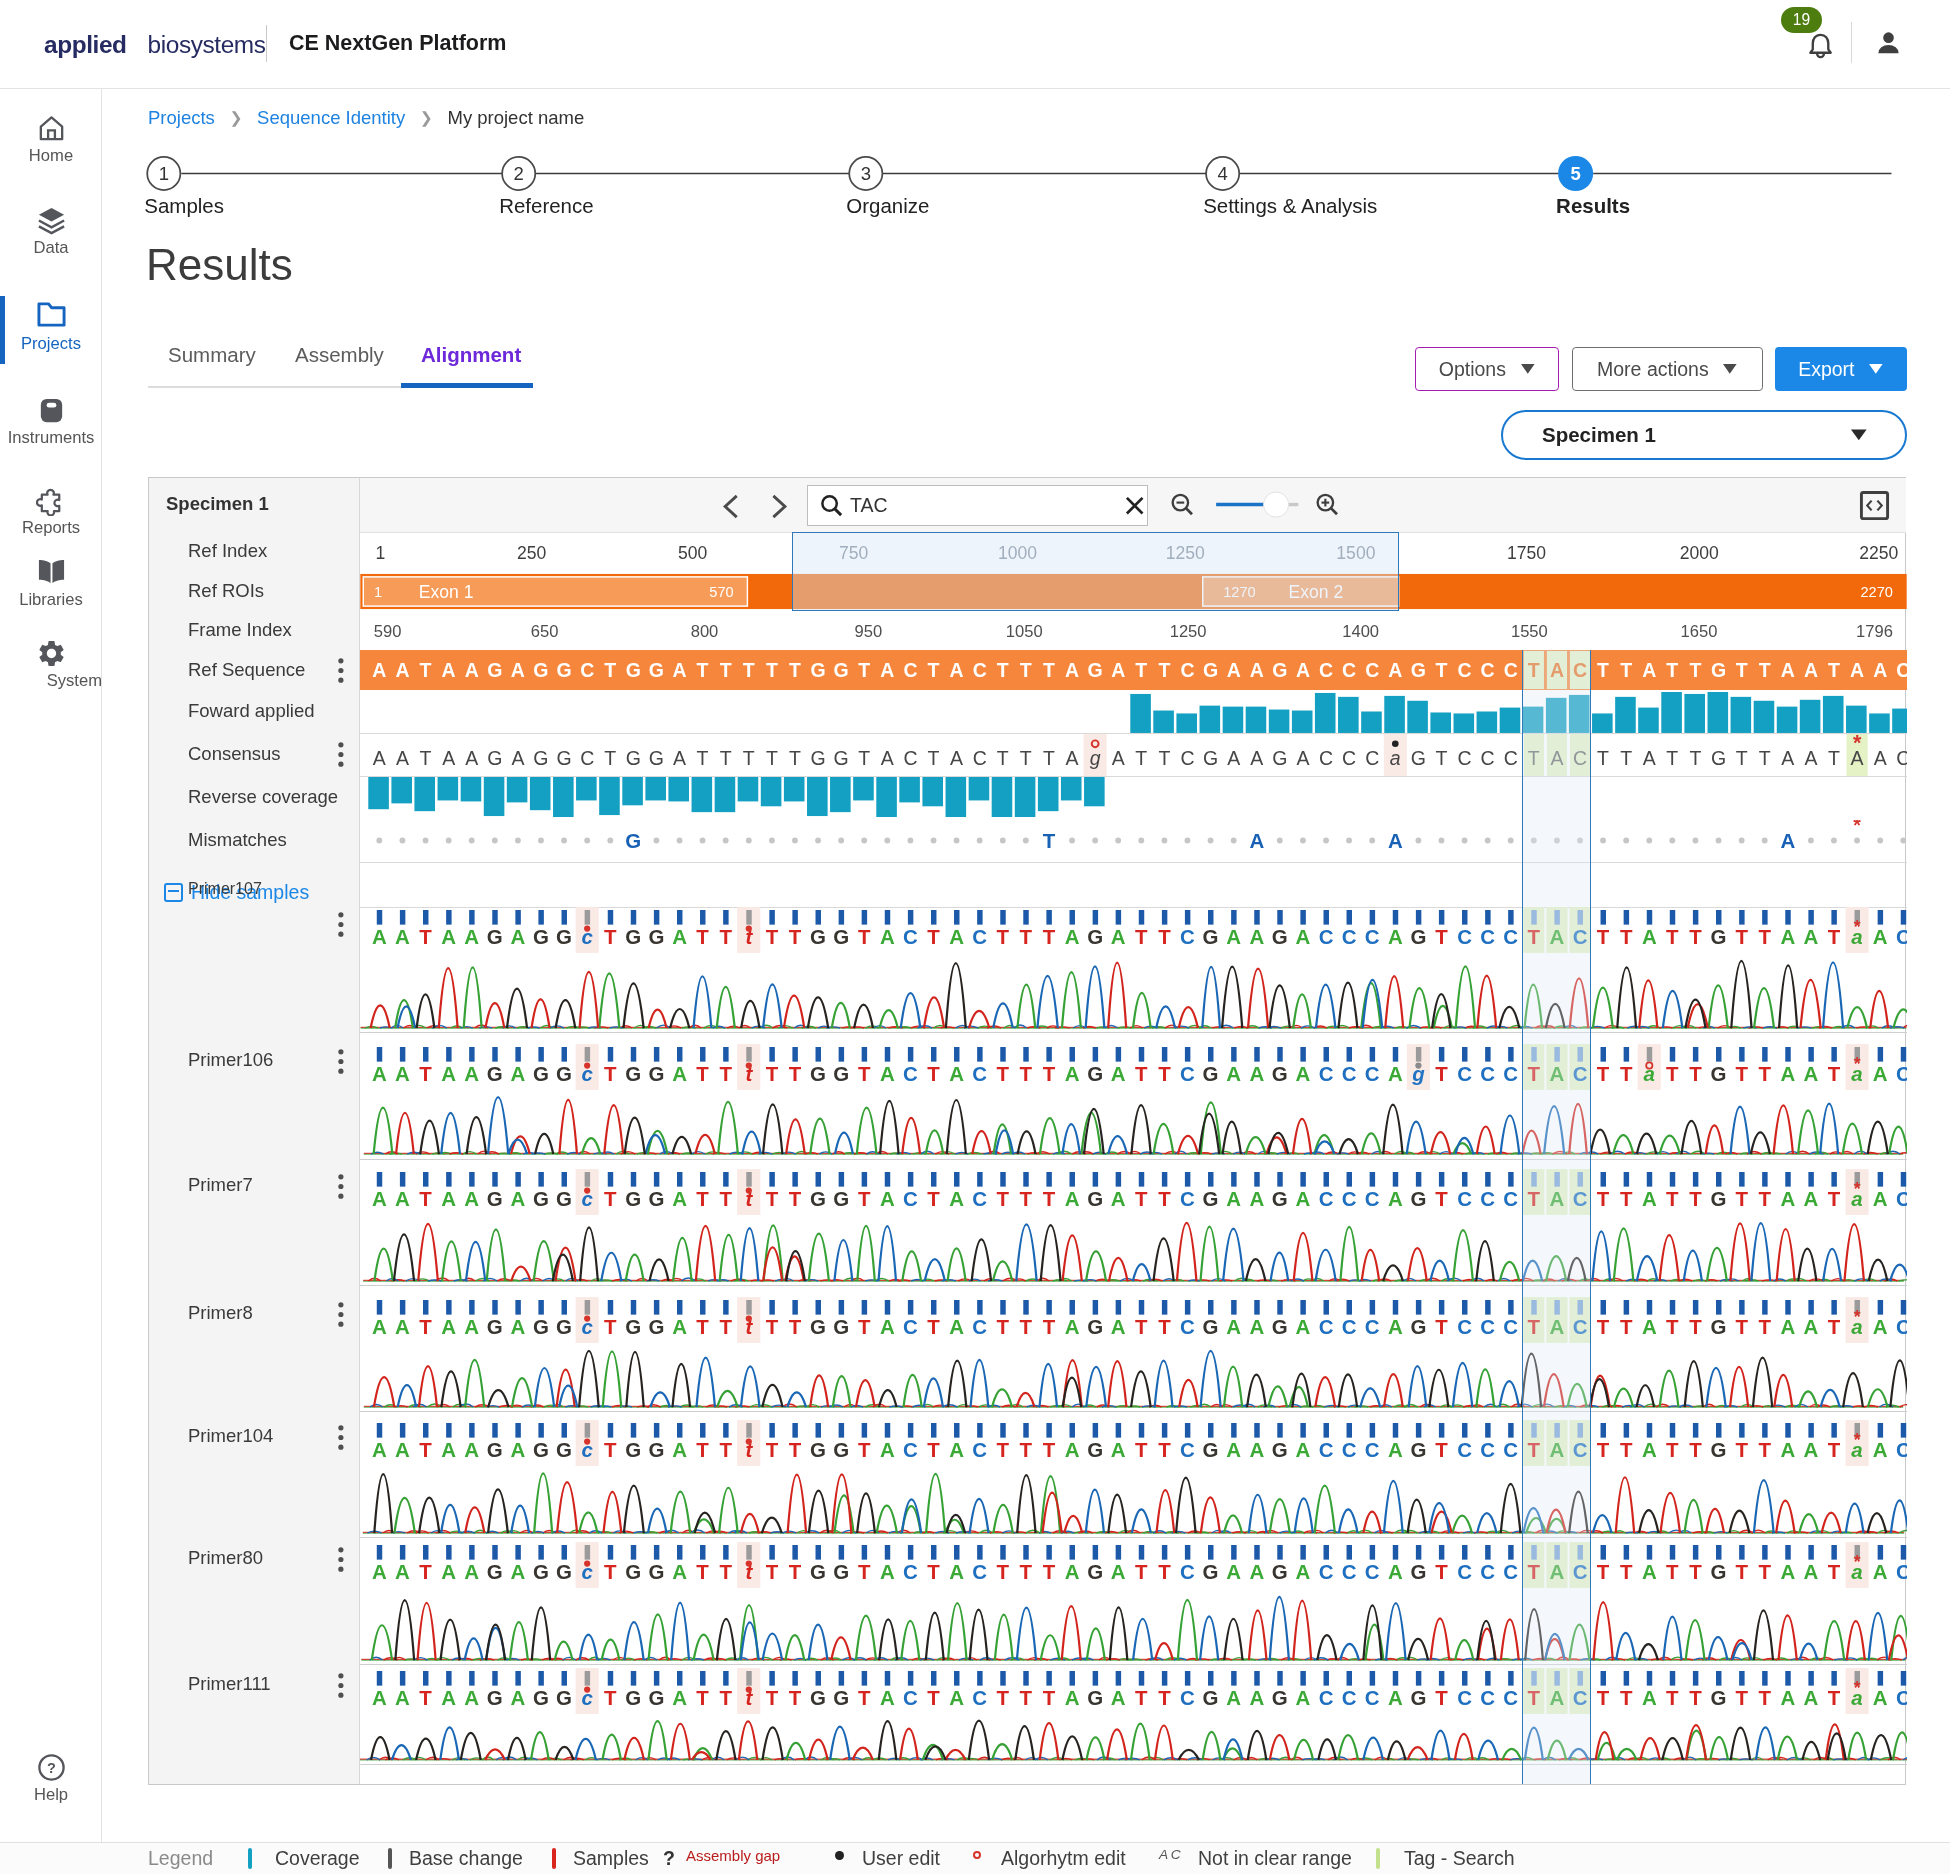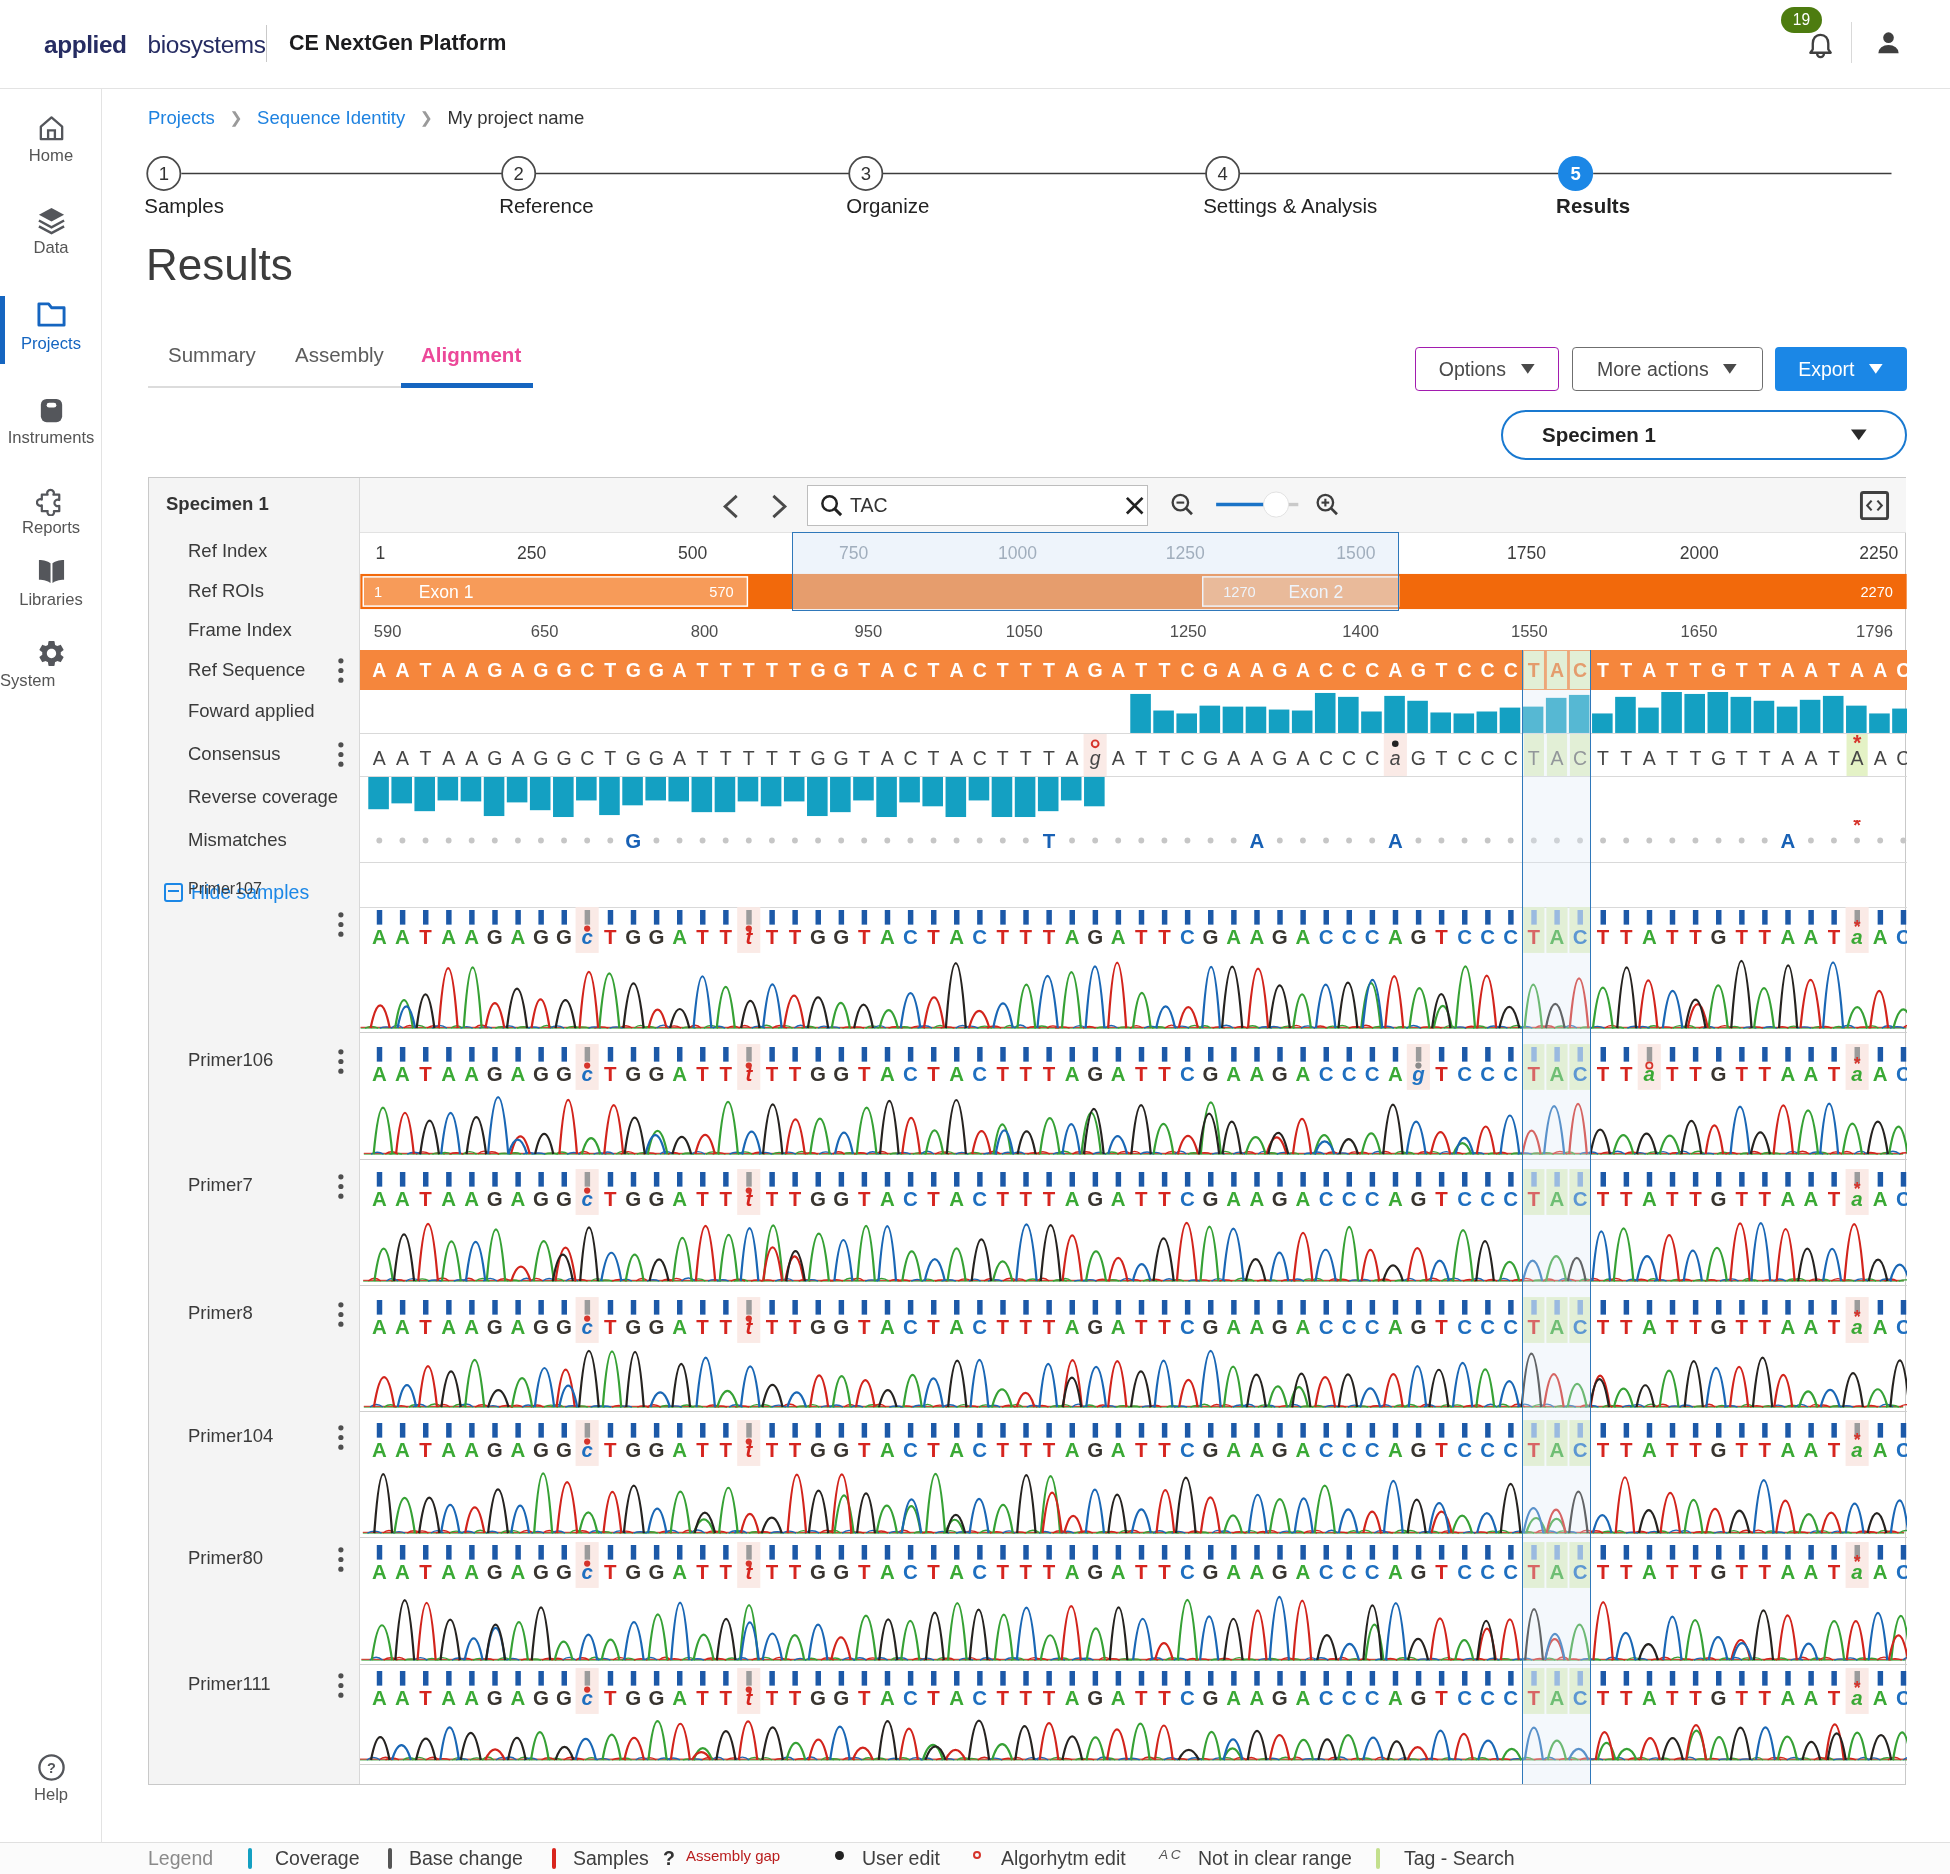--- a/index.html
+++ b/index.html
@@ -46,21 +46,21 @@
     </svg></div>
 <div class="abs" style="left:0;top:518px;width:102px;text-align:center;font-size:16.6px;color:#555">Reports</div>
 <div class="abs" style="left:0;top:557px;width:102px;height:31px;text-align:center"><svg width="33" height="29" viewBox="0 0 34 30">
       <path d="M4 3 C9 3 14 4.5 16 6.5 L16 27 C14 25 9 23.5 4 23.5 Z" fill="#54565b"></path>
       <path d="M30 3 C25 3 20 4.5 18 6.5 L18 27 C20 25 25 23.5 30 23.5 Z" fill="#54565b"></path>
     </svg></div>
 <div class="abs" style="left:0;top:590px;width:102px;text-align:center;font-size:16.6px;color:#555">Libraries</div>
 <div class="abs" style="left:0;top:638px;width:102px;height:31px;text-align:center"><svg width="31" height="31" viewBox="0 0 24 24">
       <path d="M19.14 12.94c.04-.3.06-.61.06-.94 0-.32-.02-.64-.07-.94l2.03-1.58c.18-.14.23-.41.12-.61l-1.92-3.32c-.12-.22-.37-.29-.59-.22l-2.39.96c-.5-.38-1.03-.7-1.62-.94l-.36-2.54c-.04-.24-.24-.41-.48-.41h-3.84c-.24 0-.43.17-.47.41l-.36 2.54c-.59.24-1.13.57-1.62.94l-2.39-.96c-.22-.08-.47 0-.59.22L2.74 8.87c-.12.21-.08.47.12.61l2.03 1.58c-.05.3-.09.63-.09.94s.02.64.07.94l-2.03 1.58c-.18.14-.23.41-.12.61l1.92 3.32c.12.22.37.29.59.22l2.39-.96c.5.38 1.03.7 1.62.94l.36 2.54c.05.24.24.41.48.41h3.84c.24 0 .44-.17.47-.41l.36-2.54c.59-.24 1.13-.56 1.62-.94l2.39.96c.22.08.47 0 .59-.22l1.92-3.32c.12-.22.07-.47-.12-.61l-2.01-1.58zM12 15.6c-1.98 0-3.6-1.62-3.6-3.6s1.62-3.6 3.6-3.6 3.6 1.62 3.6 3.6-1.62 3.6-3.6 3.6z" fill="#54565b"></path>
     </svg></div>
-<div class="abs" style="left:0;top:671px;width:102px;text-align:left;font-size:16.6px;color:#555">System</div>
+<div class="abs" style="left:0;top:671px;width:102px;text-align:right;font-size:16.6px;color:#555">System</div>
 <div class="abs" style="left:0;top:1752px;width:102px;height:31px;text-align:center"><svg width="31" height="31" viewBox="0 0 32 32">
       <circle cx="16" cy="16" r="12.5" fill="none" stroke="#54565b" stroke-width="2.4"></circle>
       <text x="16" y="22" text-anchor="middle" font-size="15" font-weight="bold" fill="#54565b" font-family="Liberation Sans">?</text>
     </svg></div>
 <div class="abs" style="left:0;top:1785px;width:102px;text-align:center;font-size:16.6px;color:#555">Help</div>
 <div class="abs" style="left:148px;top:107px;font-size:18.5px;color:#333"><span style="color:#1e82e0">Projects</span><span style="color:#9a9a9a;padding:0 14.6px;font-size:15.6px;vertical-align:1px">❯</span><span style="color:#1e82e0">Sequence Identity</span><span style="color:#9a9a9a;padding:0 14.6px;font-size:15.6px;vertical-align:1px">❯</span><span>My project name</span></div>
 <svg class="abs" style="left:0;top:154px" width="1950" height="78" viewBox="0 0 2000 80">
 <line x1="186" y1="20" x2="1598" y2="20" stroke="#3c3c3c" stroke-width="1.6"></line>
 <line x1="1634" y1="20" x2="1940" y2="20" stroke="#3c3c3c" stroke-width="1.6"></line>
 <circle cx="168" cy="20" r="17" fill="#fff" stroke="#4a4a4a" stroke-width="1.8"></circle>
@@ -75,21 +75,21 @@
 <text x="1616" y="27" text-anchor="middle" font-size="19" font-weight="bold" fill="#fff" font-family="Liberation Sans">5</text>
 <text x="148" y="60" font-size="21" fill="#222" font-weight="normal" font-family="Liberation Sans">Samples</text>
 <text x="512" y="60" font-size="21" fill="#222" font-weight="normal" font-family="Liberation Sans">Reference</text>
 <text x="868" y="60" font-size="21" fill="#222" font-weight="normal" font-family="Liberation Sans">Organize</text>
 <text x="1234" y="60" font-size="21" fill="#222" font-weight="normal" font-family="Liberation Sans">Settings &amp; Analysis</text>
 <text x="1596" y="60" font-size="21" fill="#222" font-weight="bold" font-family="Liberation Sans">Results</text>
 </svg>
 <div class="abs" style="left:146px;top:240px;font-size:44px;font-weight:400;color:#3c3c3c">Results</div>
 <div class="abs" style="left:168px;top:343px;font-size:20.5px;color:#5c5c5c">Summary</div>
 <div class="abs" style="left:295px;top:343px;font-size:20.5px;color:#5c5c5c">Assembly</div>
-<div class="abs" style="left:421px;top:343px;font-size:20.5px;color:#ec4899;font-weight:bold">Alignment</div>
+<div class="abs" style="left:421px;top:343px;font-size:20.5px;color:#6d28d9;font-weight:bold">Alignment</div>
 <div class="abs" style="left:148px;top:386px;width:384px;height:2px;background:#dcdcdc"></div>
 <div class="abs" style="left:401px;top:383px;width:132px;height:4.9px;background:#1565c0"></div>
 <div class="abs" style="left:1415px;top:347px;width:144px;height:44px;border:1px solid #a21caf;border-radius:3.9px;background:#fff;display:flex;align-items:center;justify-content:center;font-size:19.5px;color:#4a4a4a;font-weight:500">Options<svg width="15.6" height="11.7" viewBox="0 0 16 12" style="margin-left:13.7px">
       <path d="M1 1 L15 1 L8 11 Z" fill="#4a4a4a"></path>
     </svg></div>
 <div class="abs" style="left:1572px;top:347px;width:191px;height:44px;border:1px solid #6f6f6f;border-radius:3.9px;background:#fff;display:flex;align-items:center;justify-content:center;font-size:19.5px;color:#4a4a4a;font-weight:500">More actions<svg width="15.6" height="11.7" viewBox="0 0 16 12" style="margin-left:13.7px">
       <path d="M1 1 L15 1 L8 11 Z" fill="#4a4a4a"></path>
     </svg></div>
 <div class="abs" style="left:1775px;top:347px;width:132px;height:44px;border-radius:3.9px;background:#1b87e6;display:flex;align-items:center;justify-content:center;font-size:19.5px;color:#fff;font-weight:500">Export<svg width="15.6" height="11.7" viewBox="0 0 16 12" style="margin-left:13.7px">
       <path d="M1 1 L15 1 L8 11 Z" fill="#fff"></path>

